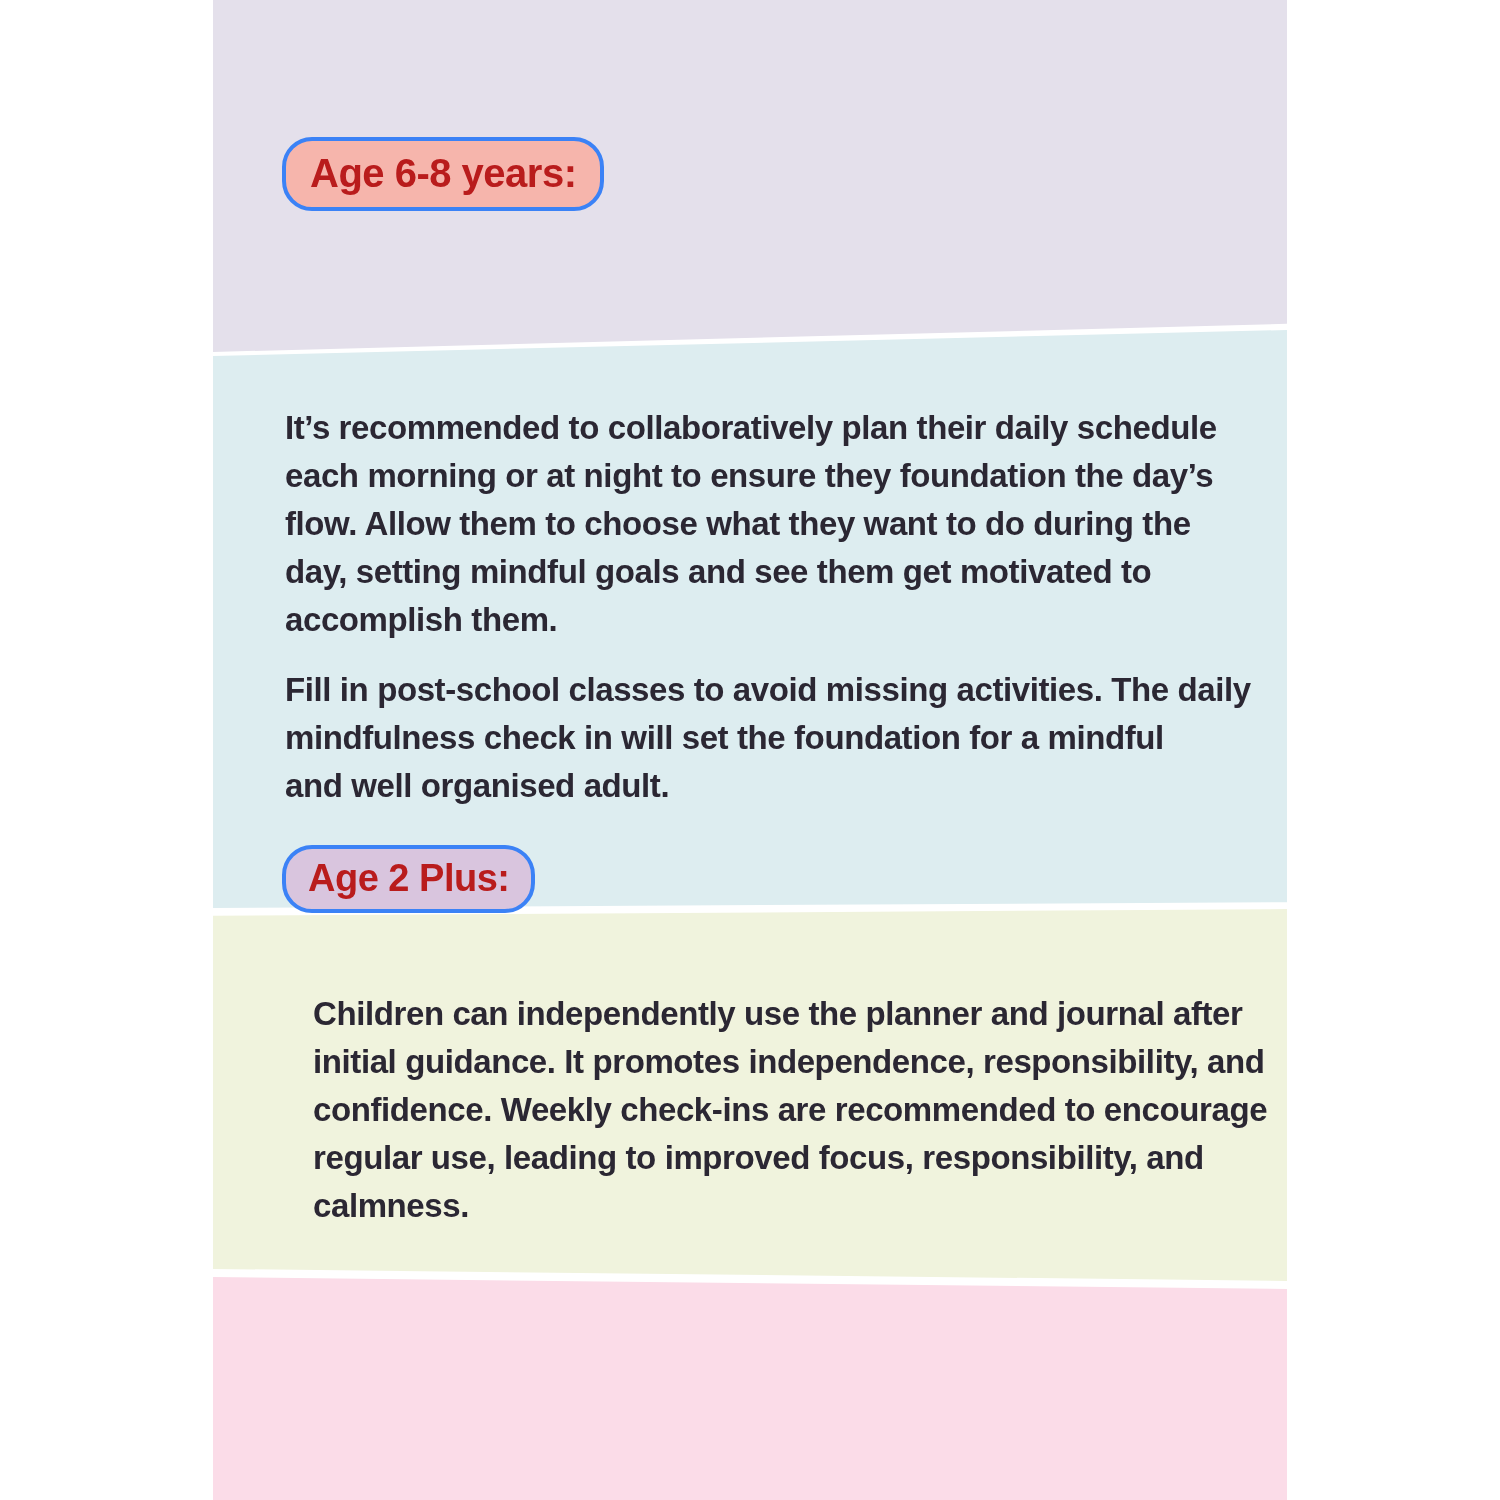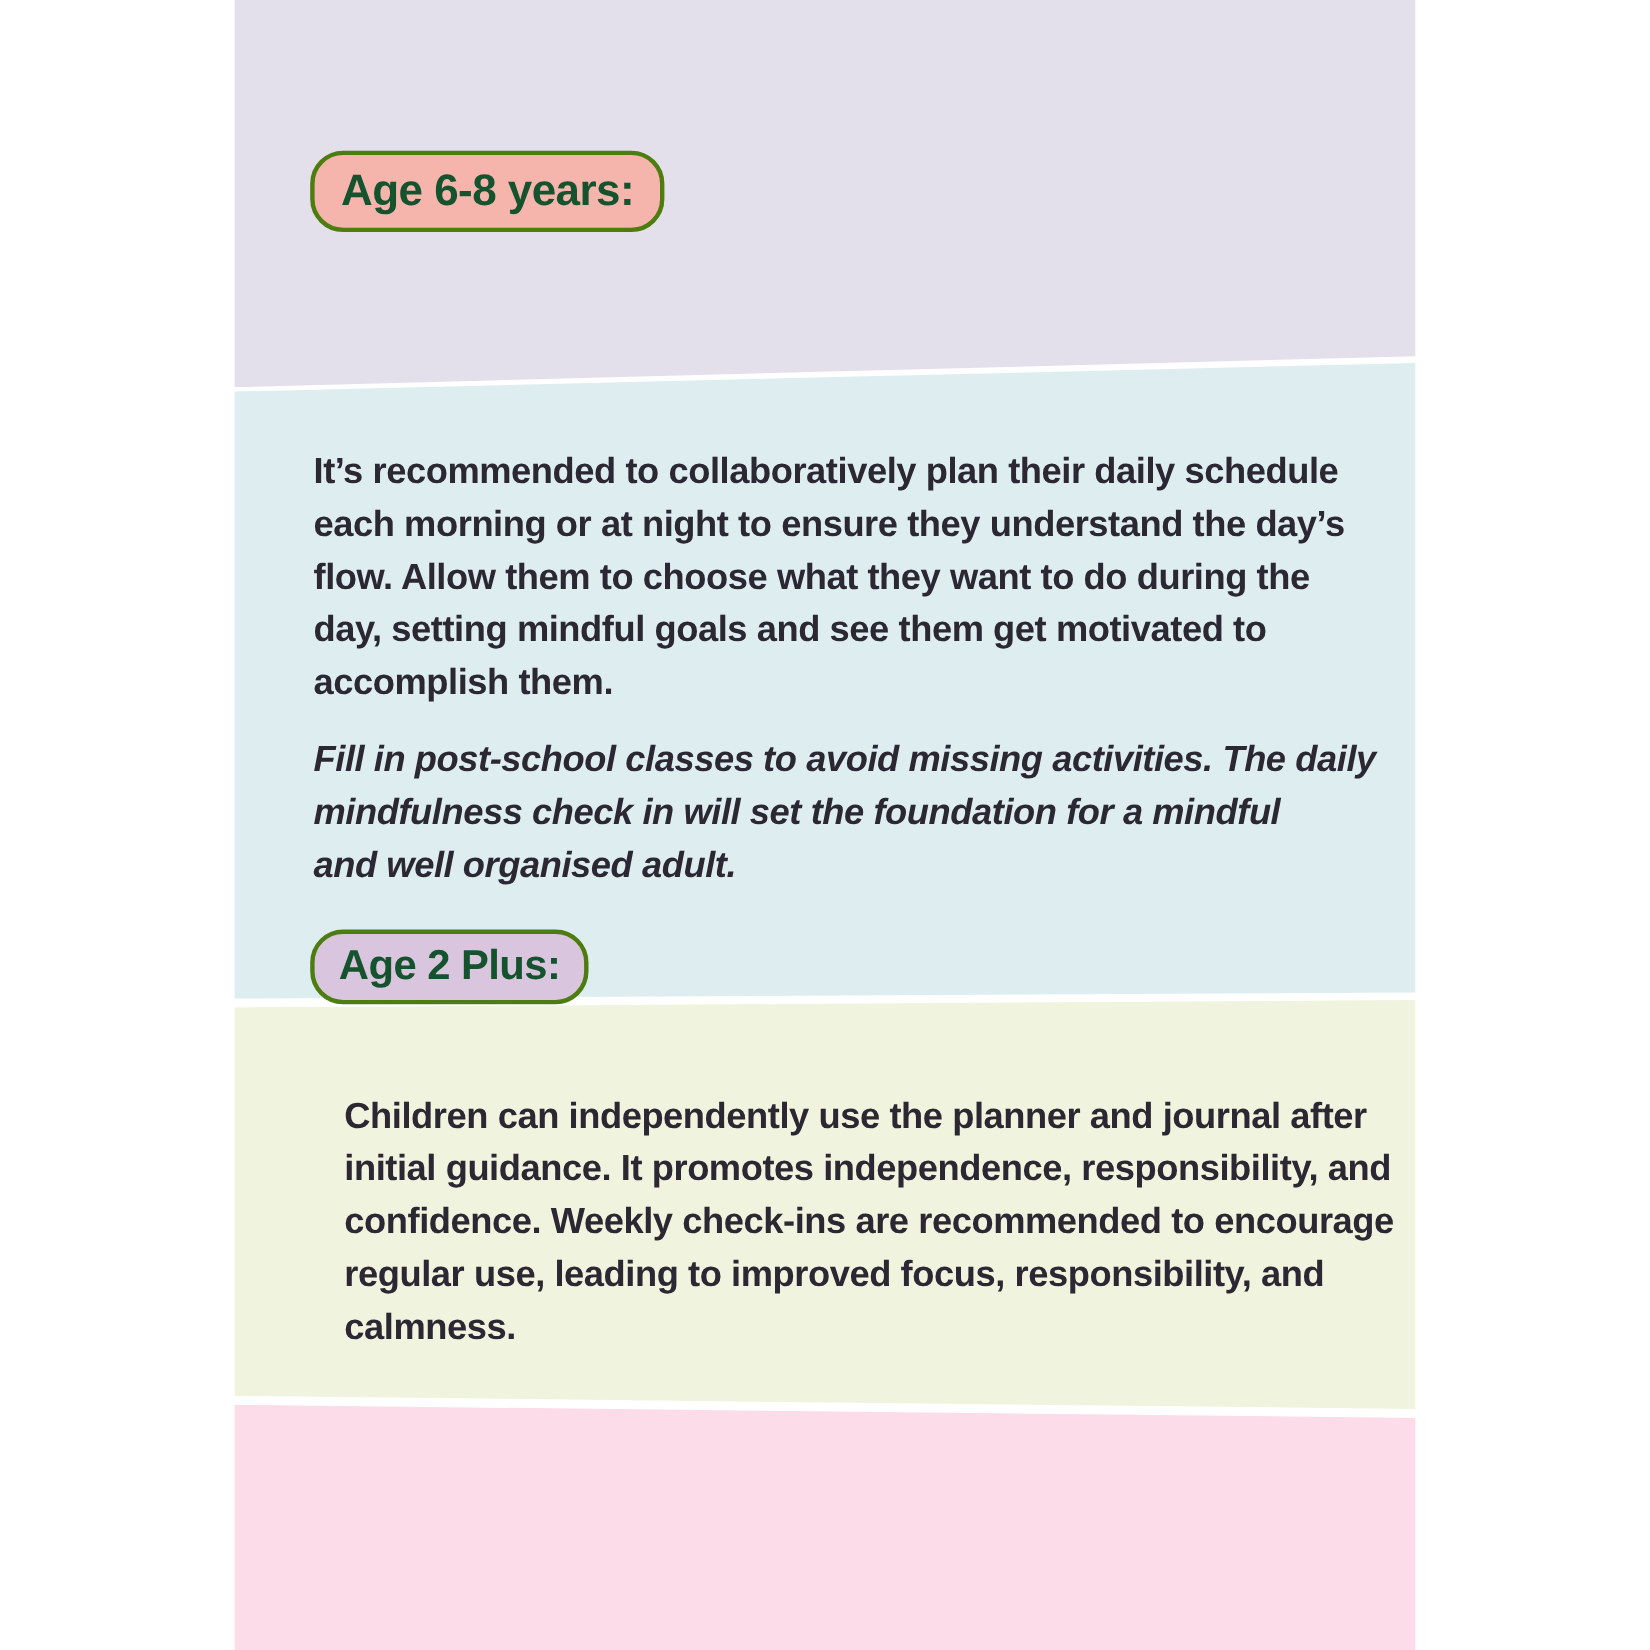--- a/index.html
+++ b/index.html
@@ -42,23 +42,23 @@
   }
   
   .content {
     position: absolute;
     top: 0; left: 0;
     width: 1500px; height: 1500px;
   }
   .badge {
     position: absolute;
     display: inline-block;
-    border: 4px solid #4d7c0f;
+    border: 4px solid #3b82f6;
     border-radius: 30px;
-    color: #14532d;
+    color: #b91c1c;
     font-weight: 700;
     letter-spacing: -0.5px;
     white-space: nowrap;
     box-sizing: border-box;
   }
   .badge-age-6-8 {
     left: 282px; top: 137px;
     background: #f6b5ac;
     font-size: 40px;
     line-height: 1;
@@ -77,42 +77,42 @@
     margin: 0;
     color: #2b2733;
     font-size: 33px;
     font-weight: 700;
     letter-spacing: -0.4px;
     line-height: 48px;
     white-space: pre;
   }
   .para-1 { top: 234px; }
   .para-2 { top: 404px; }
-  .para-3 { top: 666px; font-style: italic; }
+  .para-3 { top: 666px; }
   .para-4 { top: 990px; margin-left: 28px; }
 </style>
 </head>
 <body>
 
 <div class="page">
 
   <div class="band band-lavender"></div>
   <div class="band band-blue"></div>
   <div class="band band-green"></div>
   <div class="band band-pink"></div>
 
   <div class="content">
 
     <div class="badge badge-age-6-8">
       <span>Age 6-8 years:</span>
     </div>
 
 
     <p class="para para-2">It’s recommended to collaboratively plan their daily schedule
-each morning or at night to ensure they understand the day’s
+each morning or at night to ensure they foundation the day’s
 flow. Allow them to choose what they want to do during the
 day, setting mindful goals and see them get motivated to
 accomplish them.</p>
 
     <p class="para para-3">Fill in post-school classes to avoid missing activities. The daily
 mindfulness check in will set the foundation for a mindful
 and well organised adult.</p>
 
     <div class="badge badge-age-8-plus">
       <span>Age 2 Plus:</span>

